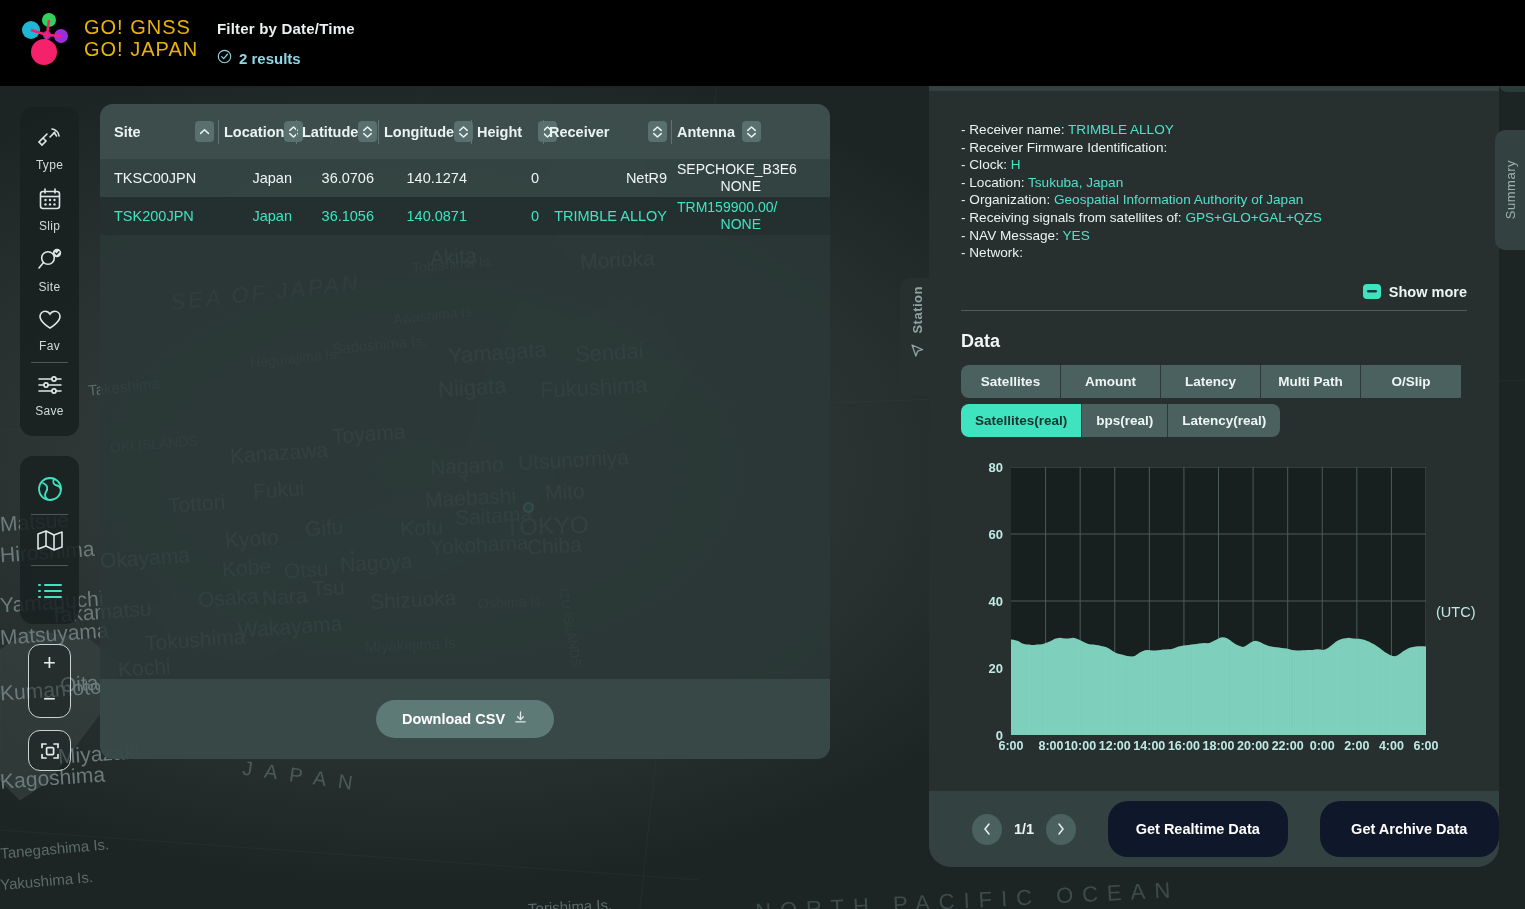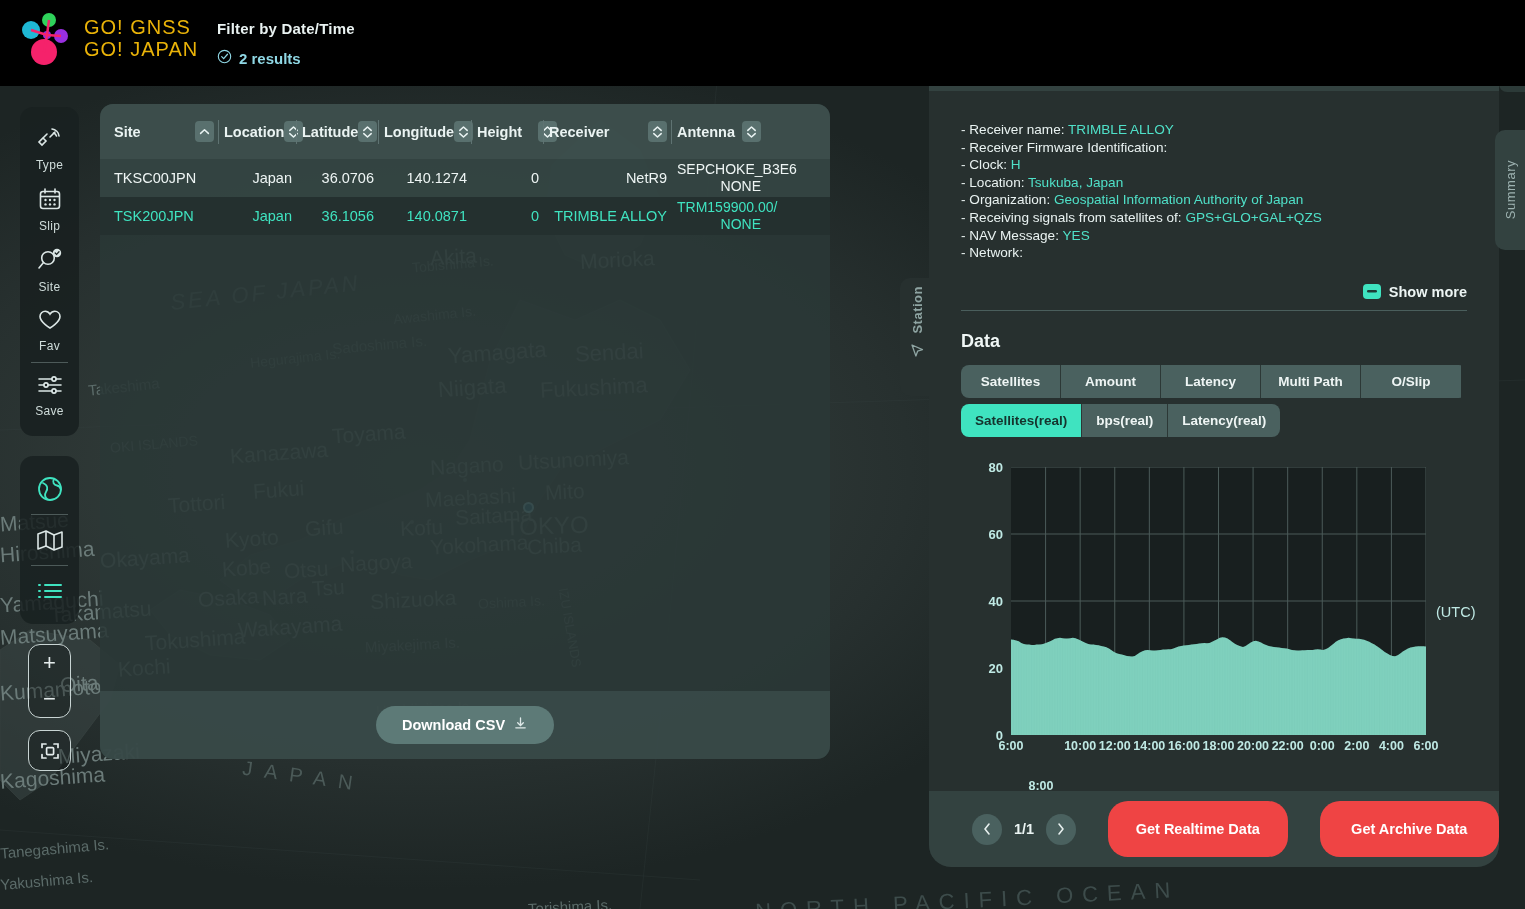--- a/index.html
+++ b/index.html
@@ -123,21 +123,21 @@
     font-size:14.5px; flex:0 0 auto;
   }
   .trow.r1{ background:rgba(52,68,66,.95); color:#eef5f4; }
   .trow.r2{ background:rgba(36,48,47,.9); color:#3fe3c0; cursor:pointer; }
   .td{ padding-right:10px; }
   .td.c-site{ text-align:left; }
   .td.c-loc,.td.c-lat,.td.c-lon,.td.c-hei,.td.c-rec{ text-align:right; }
   .td.c-ant{ text-align:right; line-height:17px; font-size:14px;}
   #table-body{ flex:1 1 auto; }
   #table-foot{
-    height:68px; background:rgba(61,79,77,.72);
+    height:80px; background:rgba(61,79,77,.72);
     display:flex; align-items:center; justify-content:center; flex:0 0 auto;
   }
   #download-csv{
     background:#5d7a77; color:#fff; font-size:14.5px; font-weight:bold;
     padding:10px 26px; border-radius:19px; border:none; cursor:pointer;
     display:flex;align-items:center;gap:8px;
   }
 
   
   #station-tab{
@@ -220,21 +220,21 @@
     height:76px; background:#334240; flex:0 0 auto;
     display:flex; align-items:center; padding-left:43px; gap:12px;
   }
   .pg-btn{
     width:31px;height:31px;border-radius:50%;background:#4a615f;
     display:flex;align-items:center;justify-content:center;cursor:pointer;
     color:#e6efee; font-size:15px;
   }
   #pg-label{ font-size:14.5px; font-weight:bold; color:#eaf3f2; }
   .foot-btn{
-    background:#ef4444; color:#fff; font-size:14.5px; font-weight:bold;
+    background:#0f172a; color:#fff; font-size:14.5px; font-weight:bold;
     padding:20px 0; width:186px; text-align:center;
     border-radius:20px; border:none; cursor:pointer;
   }
   #btn-realtime{ margin-left:20px; }
   #btn-archive{ margin-left:20px; }
 
   
   #login-tab{
     position:absolute; right:0; top:22px; width:26px; height:70px;
     background:#2c3a38; border-radius:8px 0 0 8px; z-index:16;
@@ -818,21 +818,21 @@
               <line x1="404.69" y1="179.56" x2="404.69" y2="268"></line>
               <line x1="407.27" y1="179.23" x2="407.27" y2="268"></line>
               <line x1="409.84" y1="179.23" x2="409.84" y2="268"></line>
               <line x1="412.42" y1="179.23" x2="412.42" y2="268"></line>
               <line x1="415.00" y1="179.56" x2="415.00" y2="268"></line>
             </g>
         </svg>
       </div>
       <div id="xtick-wrap">
           <div class="xtick" style="left: 0px;">6:00</div>
-          <div class="xtick" style="left: 30px; margin-top: 40px;">8:00</div>
+          <div class="xtick" style="left: 40px;">8:00</div>
           <div class="xtick" style="left: 69.1667px;">10:00</div>
           <div class="xtick" style="left: 103.75px;">12:00</div>
           <div class="xtick" style="left: 138.333px;">14:00</div>
           <div class="xtick" style="left: 172.917px;">16:00</div>
           <div class="xtick" style="left: 207.5px; text-align: right;">18:00</div>
           <div class="xtick" style="left: 242.083px;">20:00</div>
           <div class="xtick" style="left: 276.667px;">22:00</div>
           <div class="xtick" style="left: 311.25px;">0:00</div>
           <div class="xtick" style="left: 345.833px;">2:00</div>
           <div class="xtick" style="left: 380.417px;">4:00</div>

